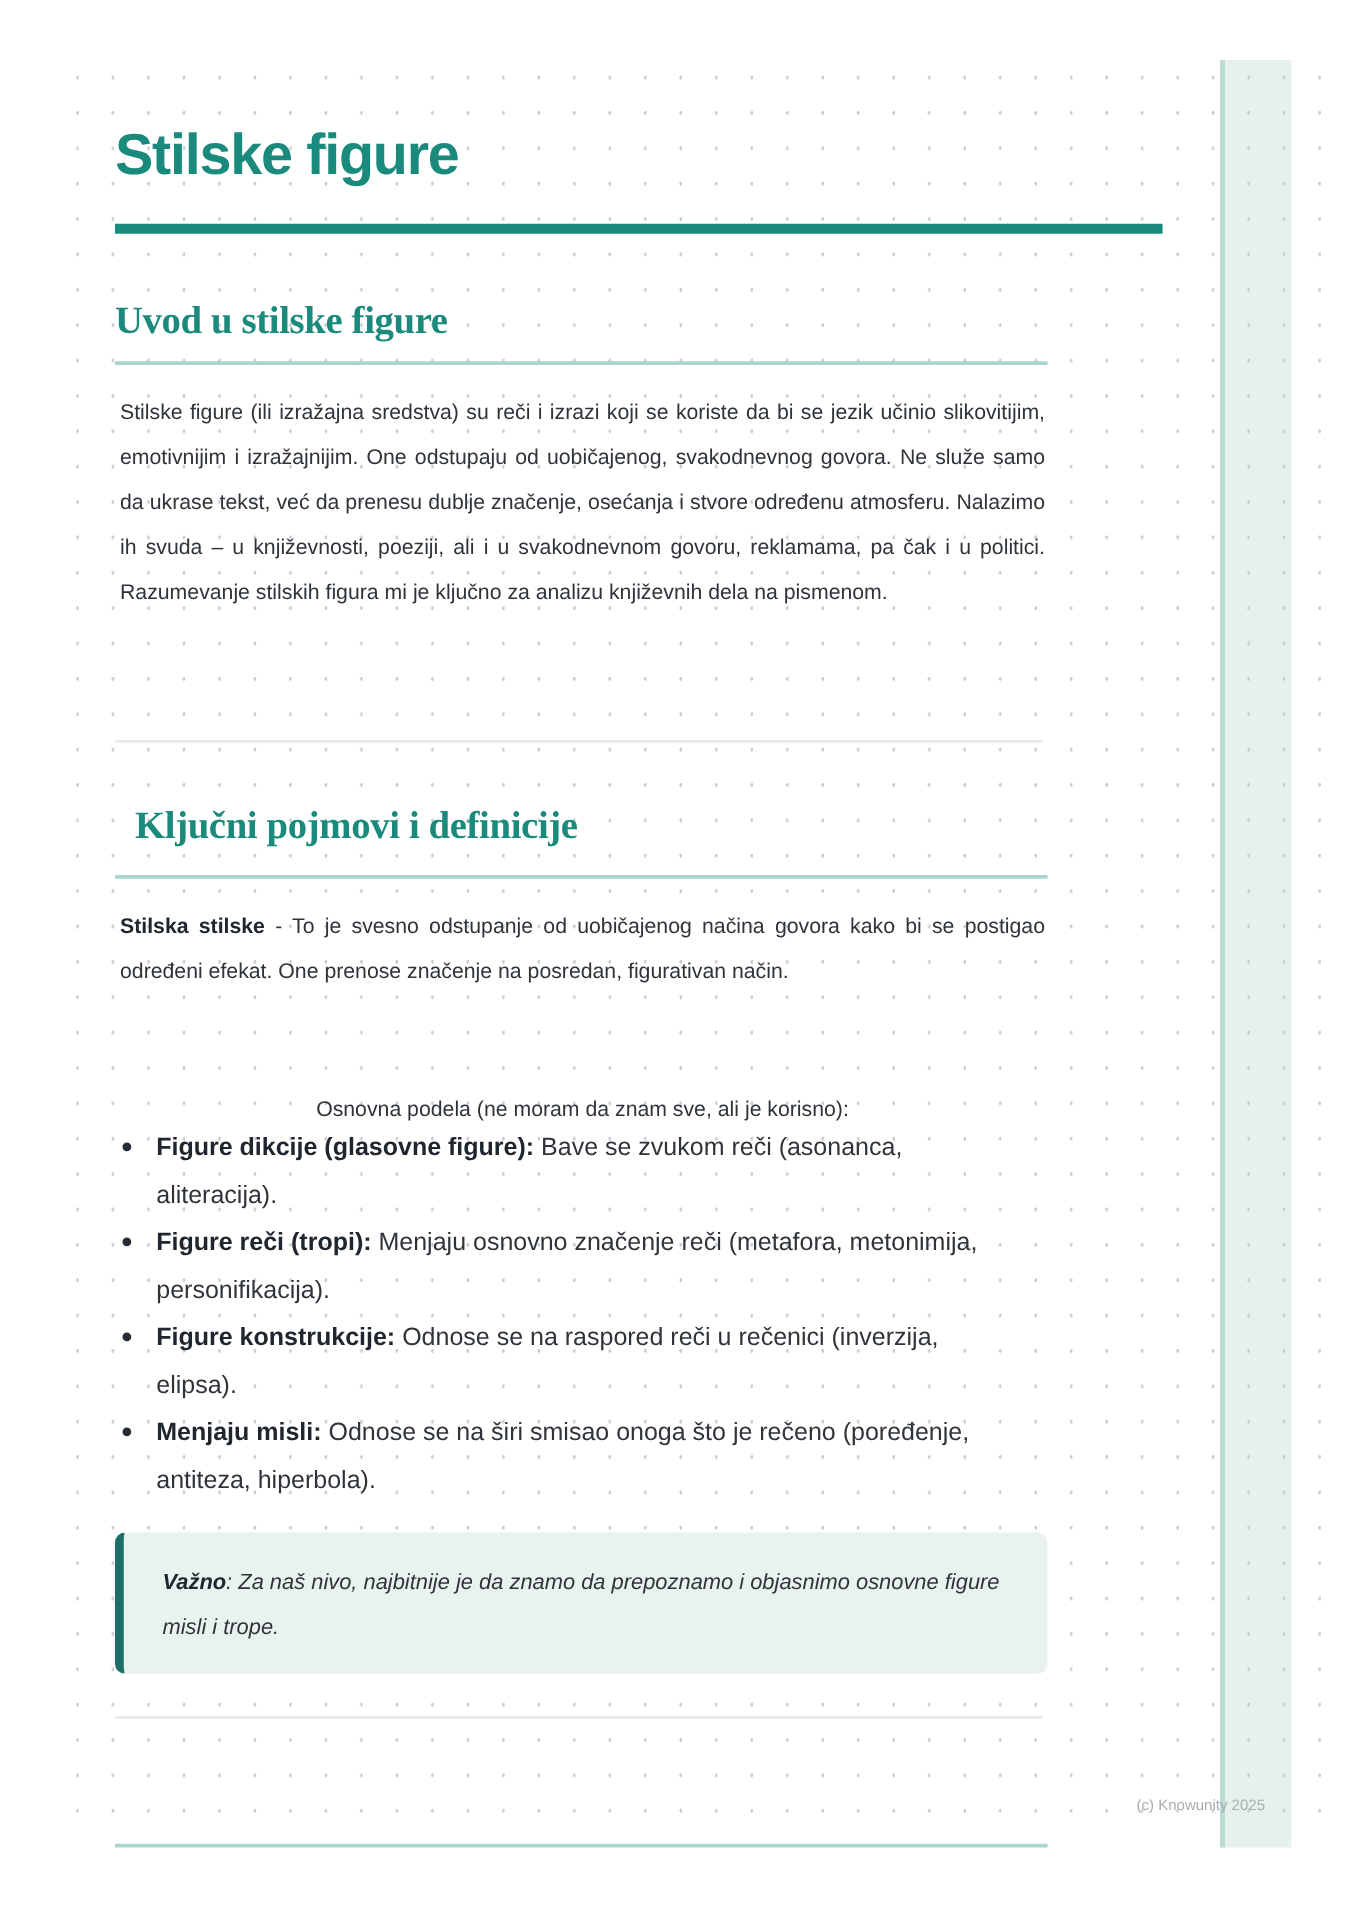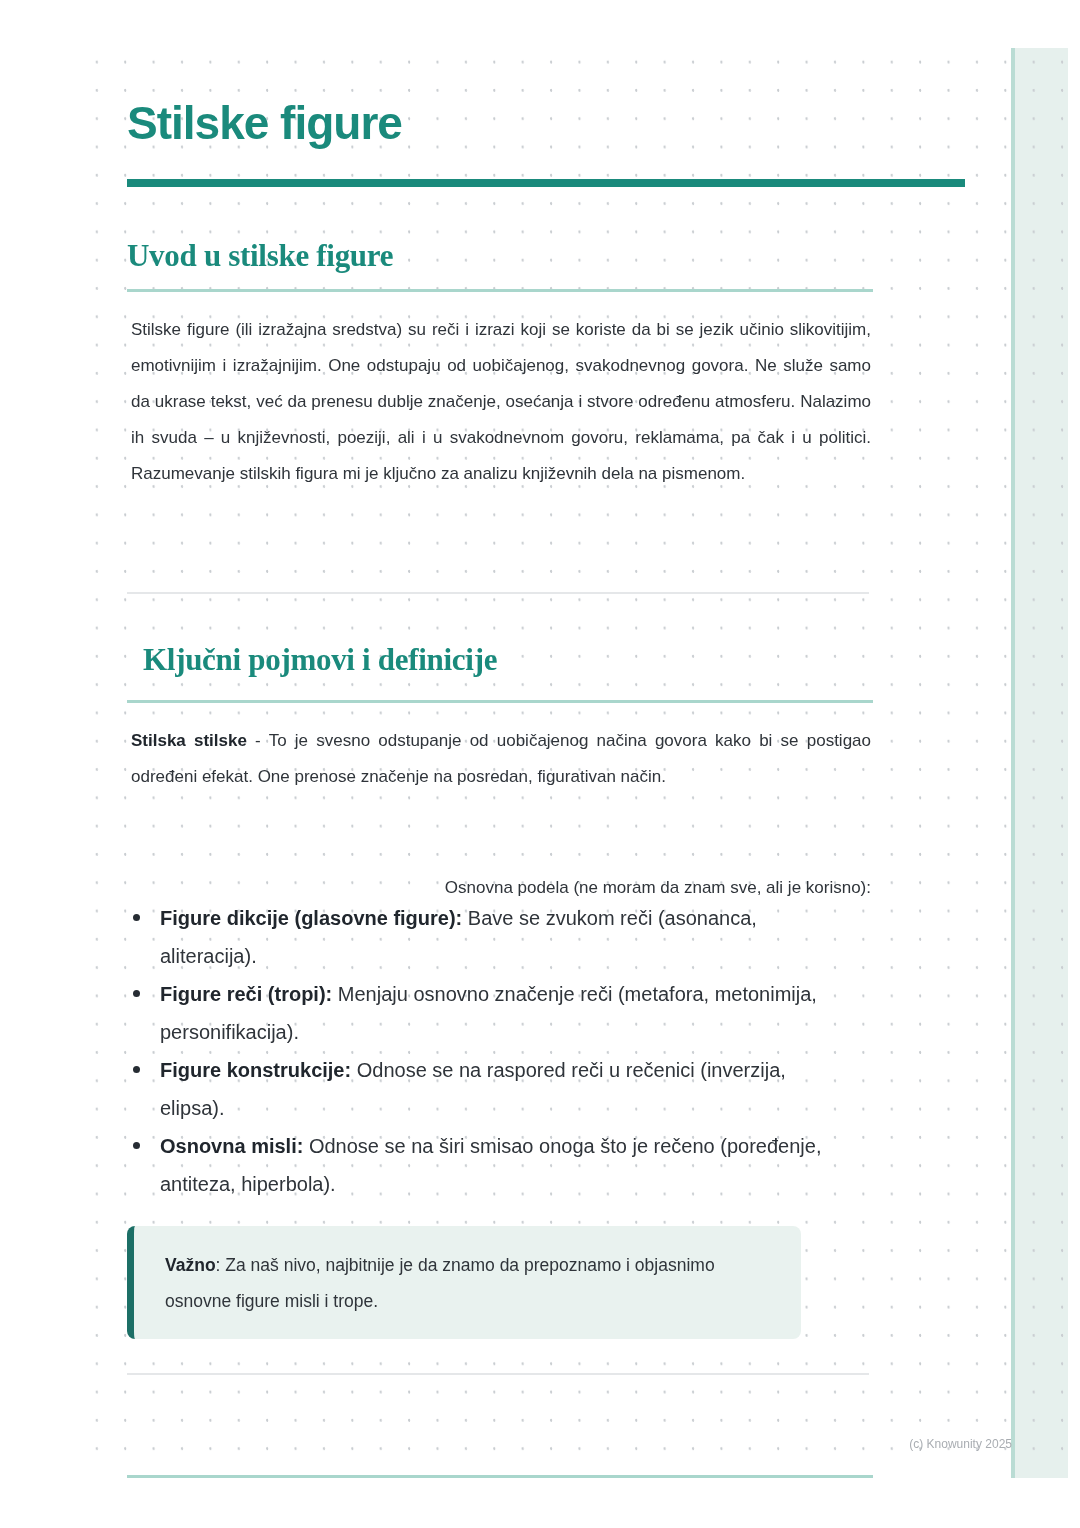--- a/index.html
+++ b/index.html
@@ -15,21 +15,21 @@
     --watermark:#a9adb2;
     --dot:#c9cdd1;
   }
   html,body{margin:0;padding:0;}
   body{
     width:1080px;height:1528px;
     background:#ffffff;
     font-family:"Liberation Sans","DejaVu Sans",sans-serif;
     position:relative;overflow:hidden;
   }
-  .page{position:absolute;inset:0;margin-left:35px;}
+  .page{position:absolute;inset:0;}
   .stripe{
     position:absolute;left:976px;top:48px;width:57px;height:1430px;
     background:var(--stripe-bg);
     border-left:4px solid var(--stripe-edge);
     box-sizing:border-box;
   }
   .dots{
     position:absolute;left:48px;top:48px;width:1028px;height:1420px;
     background-image:radial-gradient(2px 3px at 14px 14px, var(--dot) 45%, transparent 62%);
     background-size:28.4px 28.3px;
@@ -46,41 +46,42 @@
     margin:0;font-size:31px;line-height:1;font-weight:700;
     color:var(--accent);letter-spacing:-0.3px;font-family:Liberation Serif, serif;
   }
   .h2-underline{height:3px;width:746px;left:92px;background:var(--accent-light);}
   .divider{left:92px;width:742px;height:2px;background:var(--divider);}
   p.body{
     margin:0;left:96px;width:740px;
     font-size:17px;line-height:36px;color:var(--text);
     text-align:justify;
   }
-  p.body.left{text-align:right;}
+  p.body.left{text-align:center;}
   .b{font-weight:700;color:var(--text-strong);}
   ul.figs{
     margin:0;padding:0;list-style:none;
     left:92px;width:700px;
   }
   ul.figs li{
     position:relative;padding-left:33px;
     font-size:20px;line-height:38px;color:var(--text);
   }
   ul.figs li .marker{
     position:absolute;left:6px;top:15px;width:7px;height:7px;
     border-radius:50%;background:#262c33;
   }
   .callout{
-    left:92px;top:1226px;width:674px;height:113px;
+    left:92px;top:1226px;width:746px;height:113px;
     background:var(--callout-bg);
     border-left:7px solid var(--callout-border);
     border-radius:8px;
     box-sizing:border-box;
     padding:21px 28px 0 31px;
+    font-style:italic;
   }
   .callout p{
     margin:0;font-size:17.5px;line-height:36px;color:var(--text);
   }
   .watermark{
     right:68px;top:1438px;
     font-size:12px;line-height:1;color:var(--watermark);
   }
 </style>
 </head>
@@ -105,21 +106,21 @@
   <div class="h2-underline abs" style="top:700px;"></div>
 
   <p class="body abs" style="top:723px;"><span class="b">Stilska stilske</span><span> - To je svesno odstupanje od uobičajenog načina govora kako bi se postigao određeni efekat. One prenose značenje na posredan, figurativan način.</span></p>
 
   <p class="body left abs" style="top:870px;">Osnovna podela (ne moram da znam sve, ali je korisno):</p>
 
   <ul class="figs abs" style="top:899px;">
     <li><span class="marker"></span><span class="b">Figure dikcije (glasovne figure):</span><span> Bave se zvukom reči (asonanca, aliteracija).</span></li>
     <li><span class="marker"></span><span class="b">Figure reči (tropi):</span><span> Menjaju osnovno značenje reči (metafora, metonimija, personifikacija).</span></li>
     <li><span class="marker"></span><span class="b">Figure konstrukcije:</span><span> Odnose se na raspored reči u rečenici (inverzija, elipsa).</span></li>
-    <li><span class="marker"></span><span class="b">Osnovna misli:</span><span> Odnose se na širi smisao onoga što je rečeno (poređenje, antiteza, hiperbola).</span></li>
+    <li><span class="marker"></span><span class="b">Menjaju misli:</span><span> Odnose se na širi smisao onoga što je rečeno (poređenje, antiteza, hiperbola).</span></li>
   </ul>
 
   <div class="callout abs">
     <p><span class="b">Važno</span><span>: Za naš nivo, najbitnije je da znamo da prepoznamo i objasnimo osnovne figure misli i trope.</span></p>
   </div>
 
   <div class="divider abs" style="top:1373px;"></div>
 
   <div class="h2-underline abs" style="top:1475px;"></div>
 

